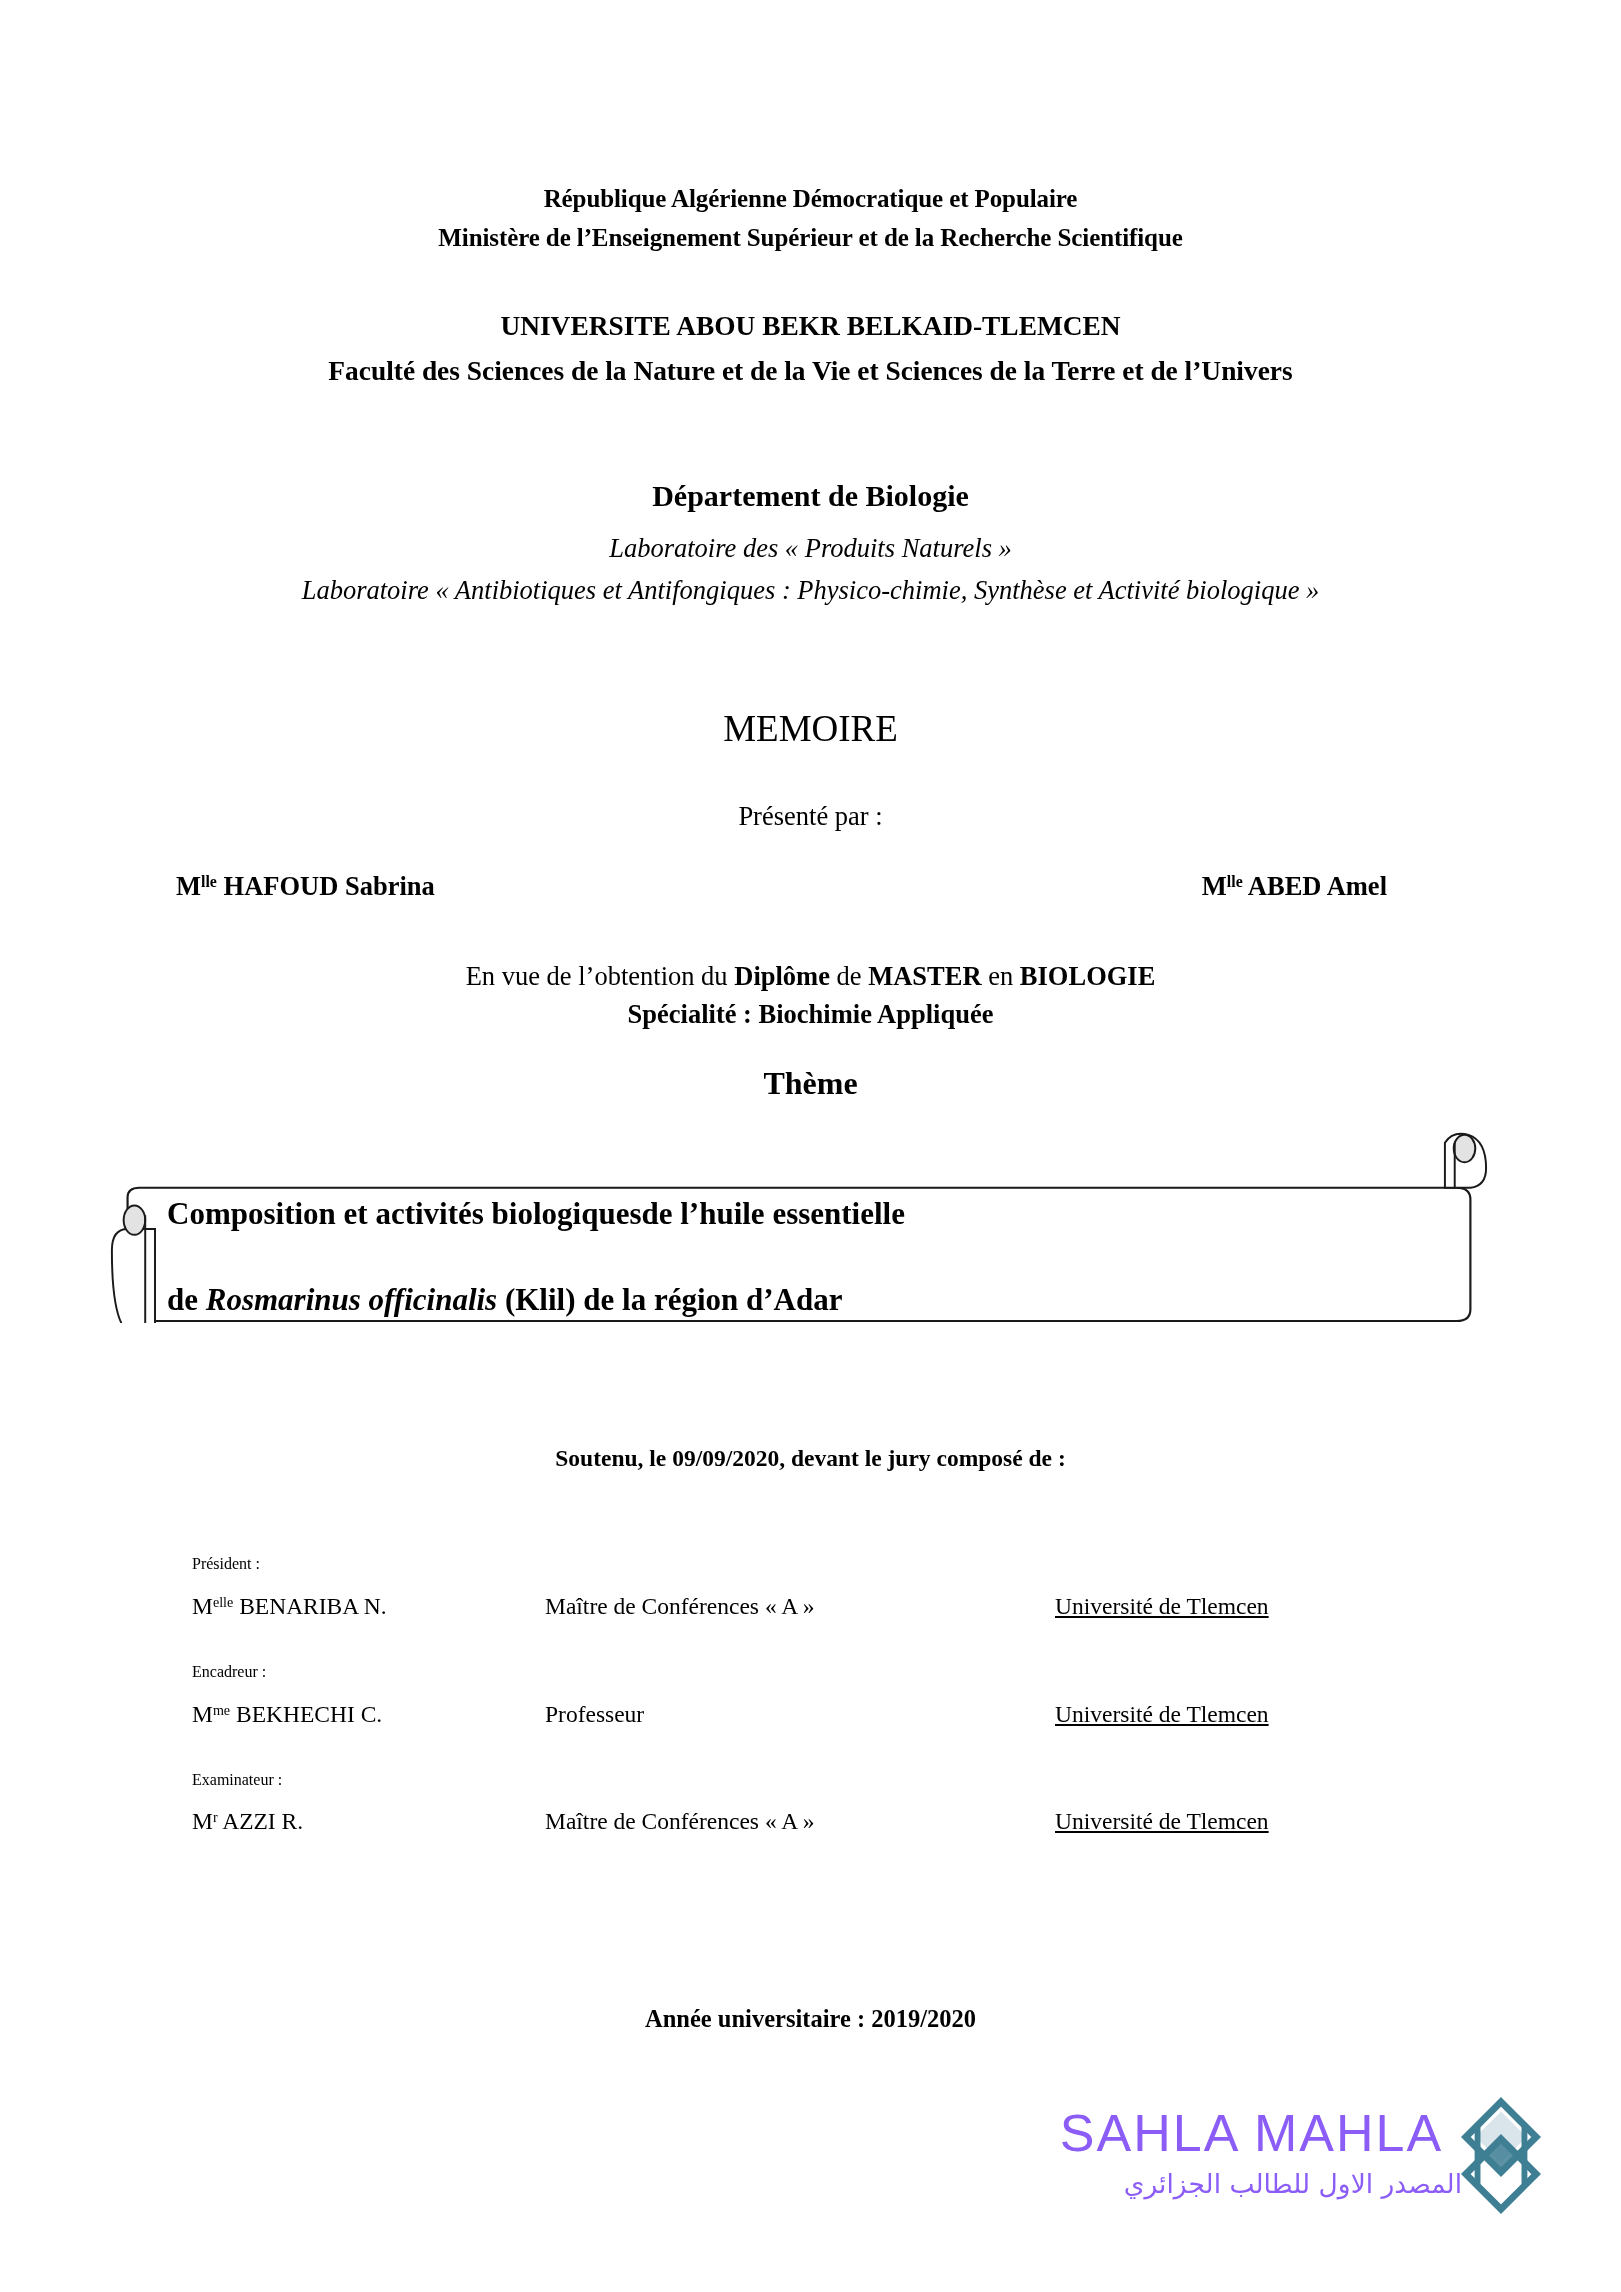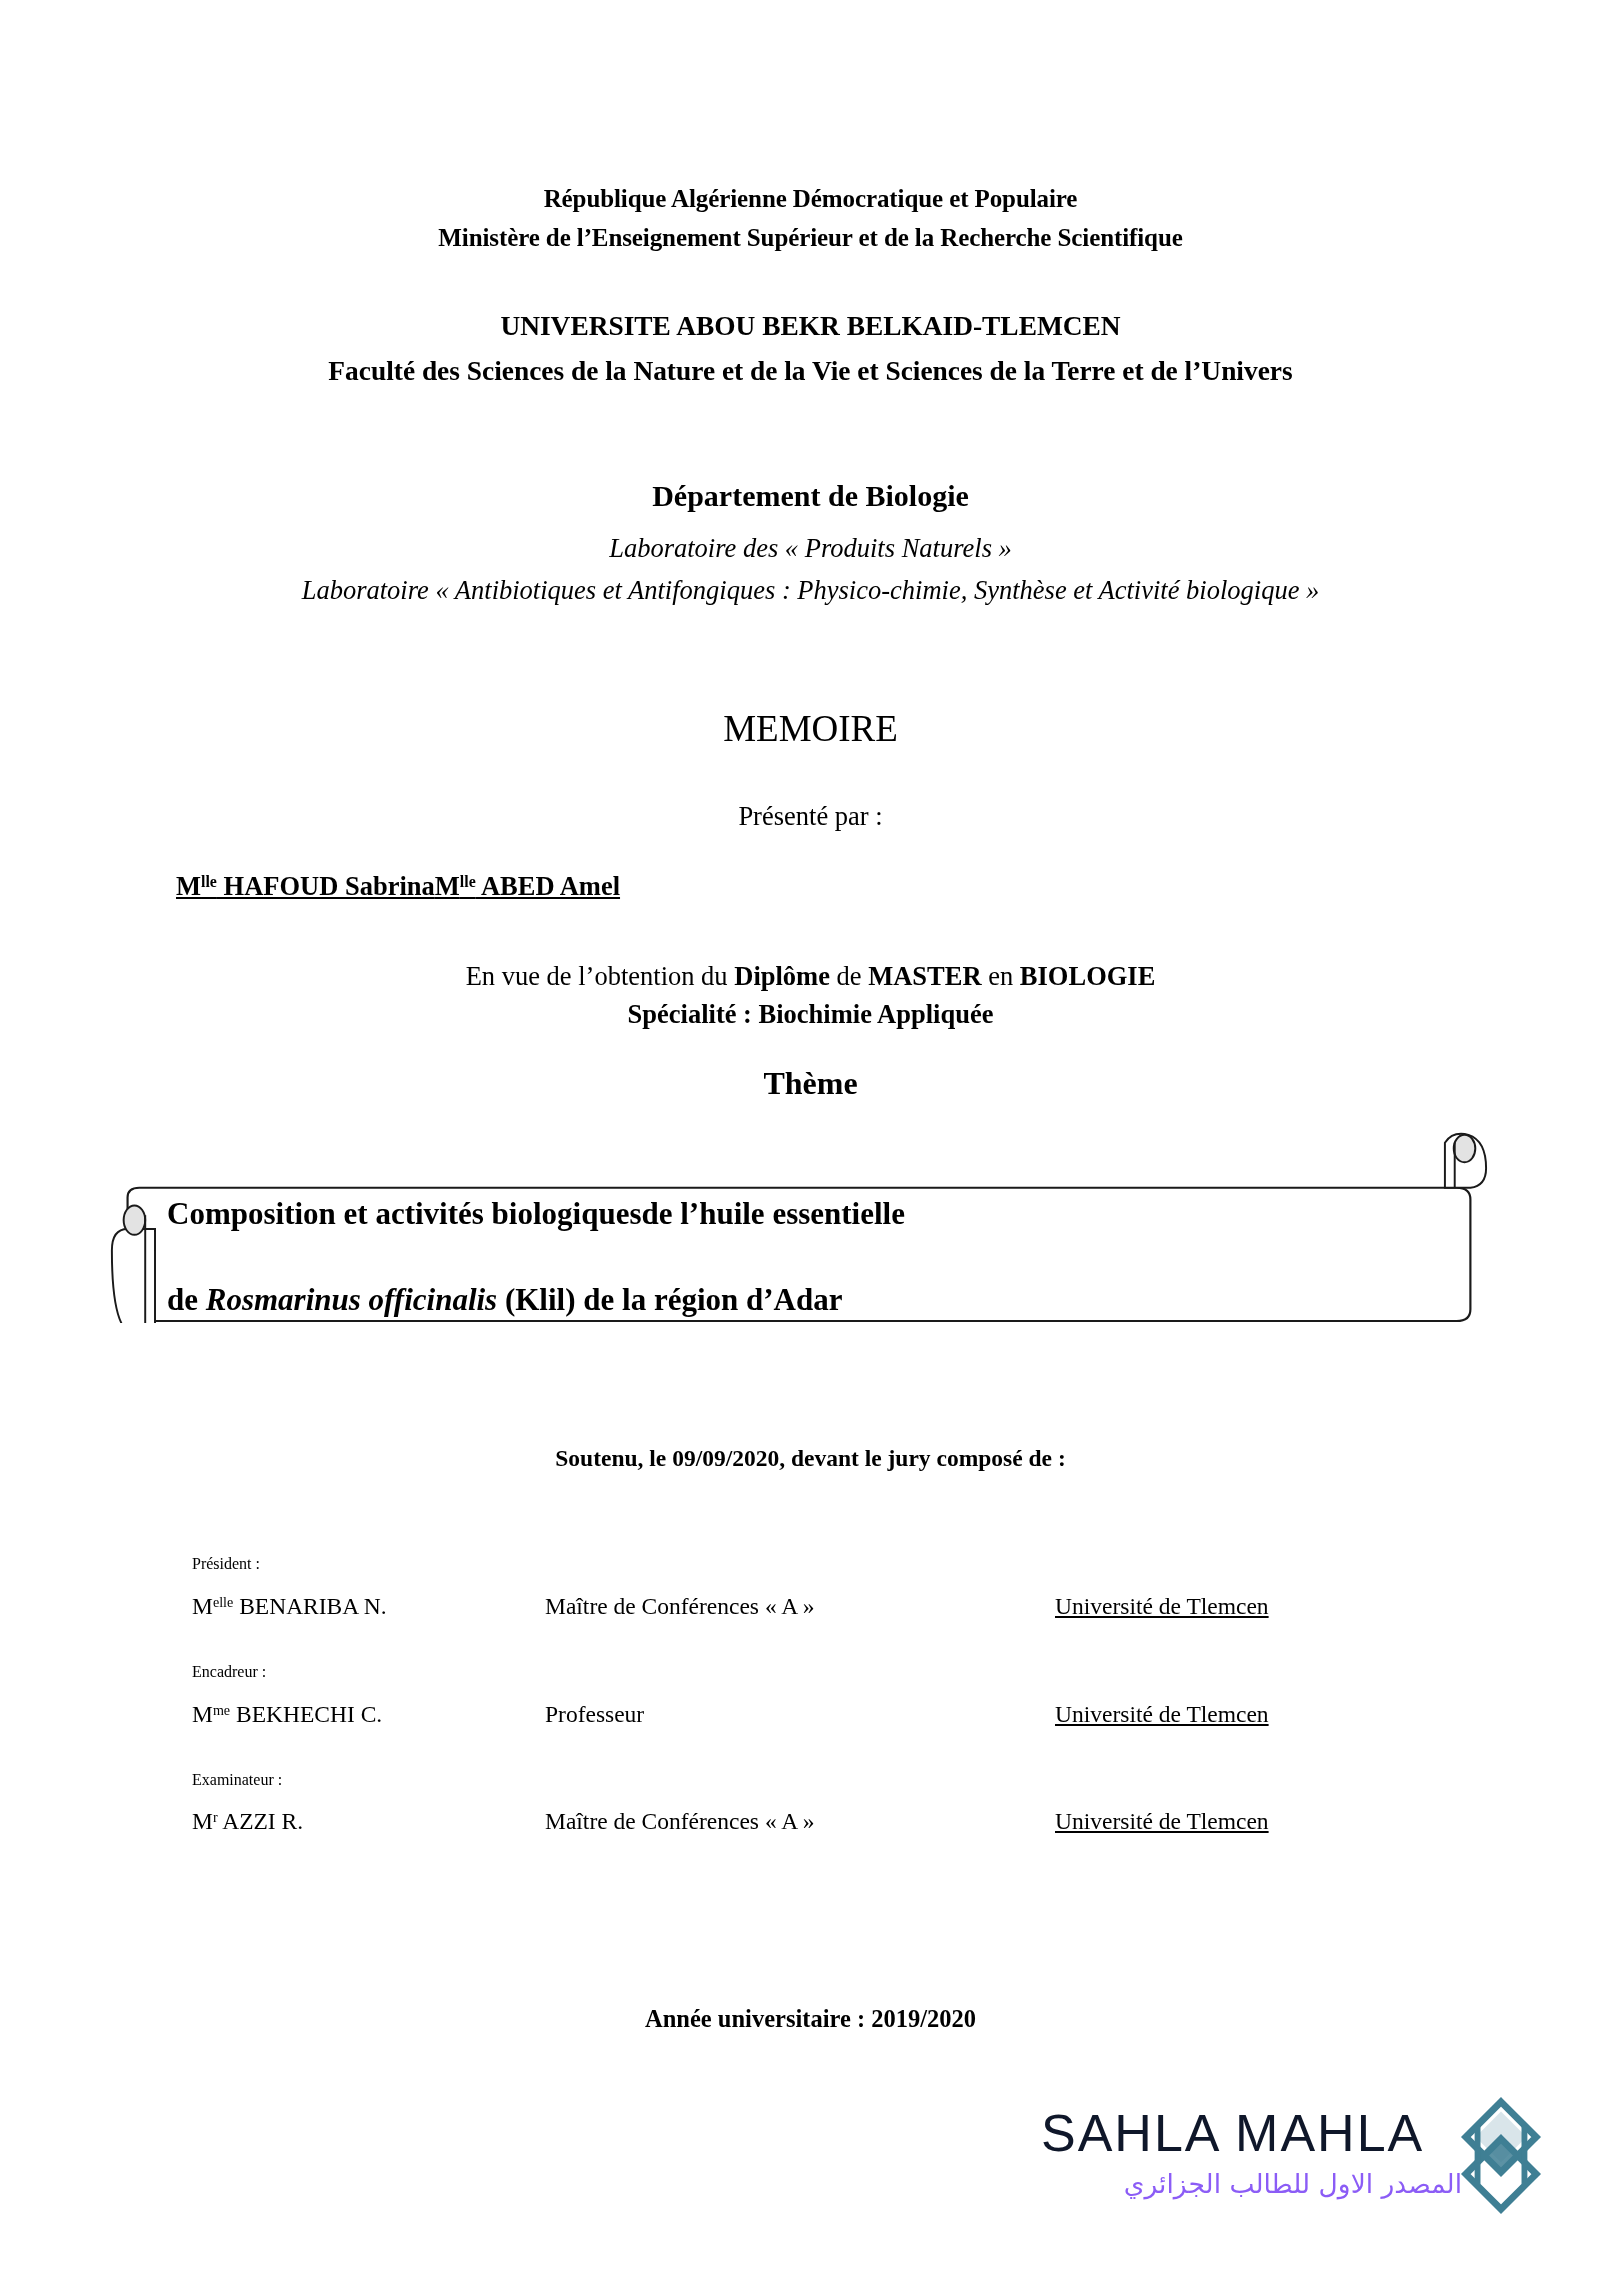--- a/index.html
+++ b/index.html
@@ -83,24 +83,24 @@
     font-size: 26.5px;
     line-height: 35px;
   }
 
   .authors {
     position: absolute;
     left: 176px;
     right: 147px;
     top: 867px;
     display: flex;
+    justify-content: space-between;
     font-size: 26.5px;
     font-weight: bold;
     line-height: 39px;
-    text-decoration: underline;
   }
   .authors .author-right { margin-right: 87px; }
 
   .diplome {
     position: absolute;
     left: 0; right: 0;
     top: 957px;
     font-size: 26.5px;
     line-height: 38px;
   }
@@ -187,25 +187,25 @@
     right: 61px;
     bottom: 54px;
     width: 519px;
     height: 147px;
   }
   .logo-text-row {
     position: absolute;
     left: 0;
     top: 11.8px;
     width: 421px;
-    text-align: left;
+    text-align: center;
     font-family: "Liberation Sans", "DejaVu Sans", sans-serif;
     font-size: 52px;
     letter-spacing: 2px;
-    color: #0f172a;
+    color: #8b5cf6;
     line-height: 59px;
     white-space: nowrap;
   }
   .logo-sub {
     position: absolute;
     left: 0;
     top: 74px;
     width: 421px;
     text-align: right;
     font-family: "DejaVu Sans", sans-serif;

